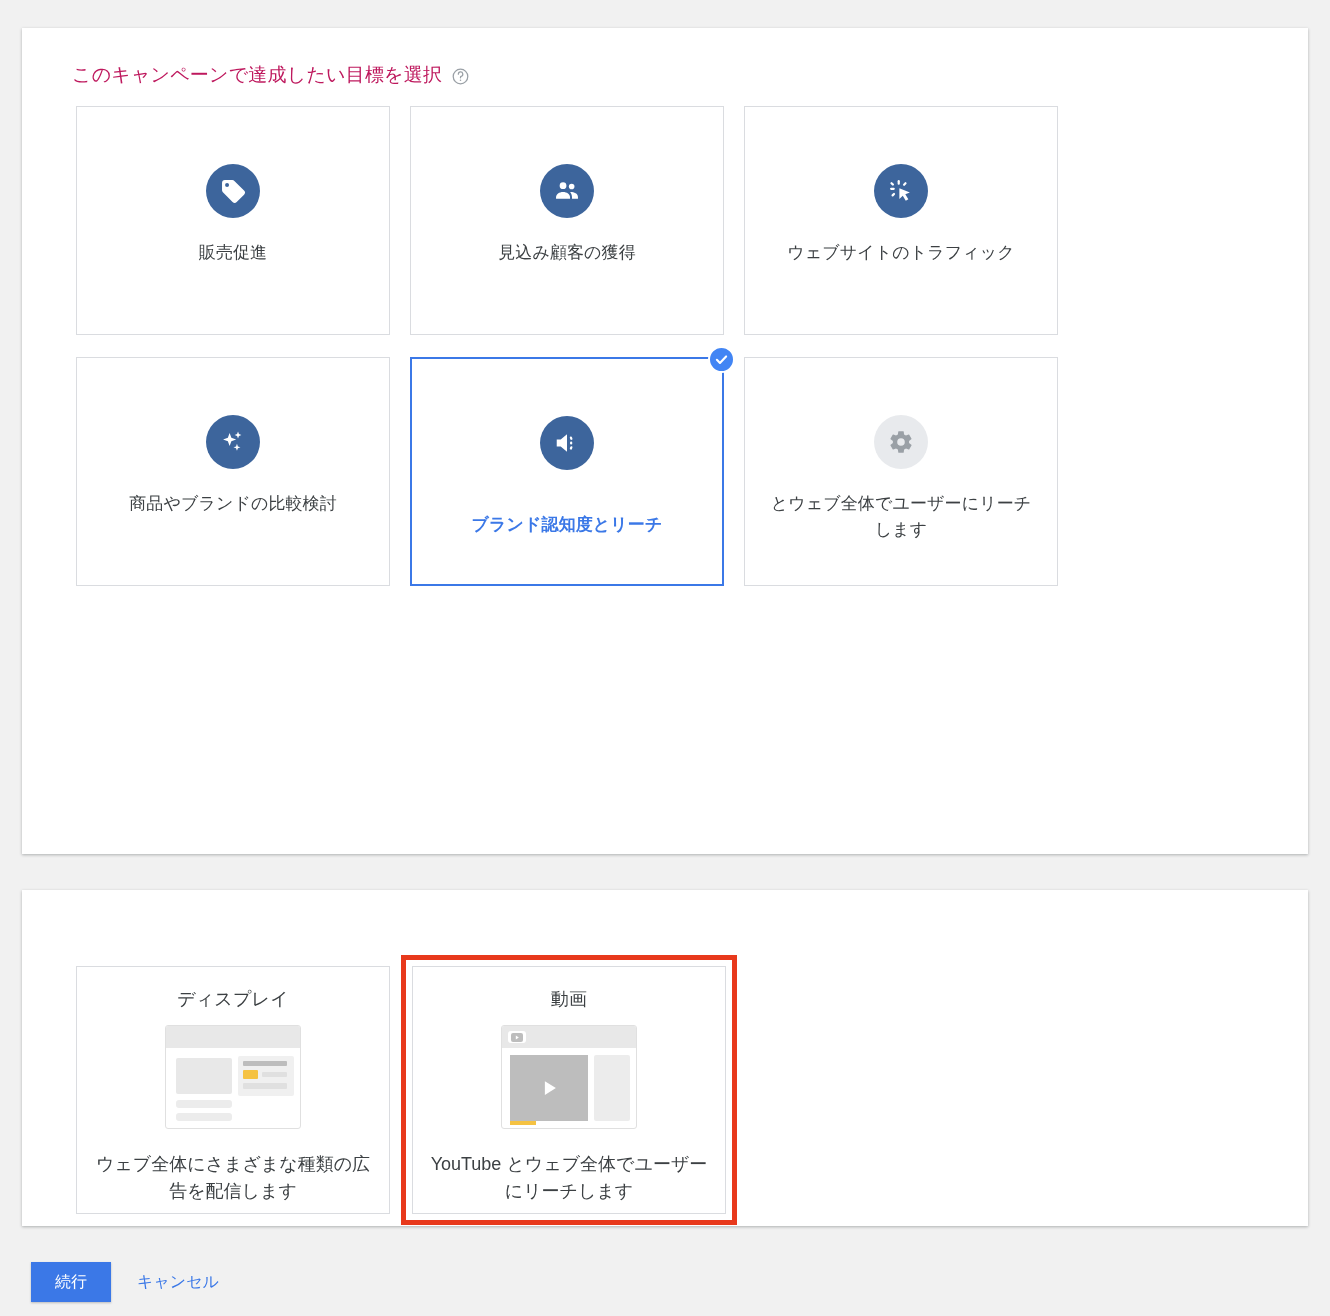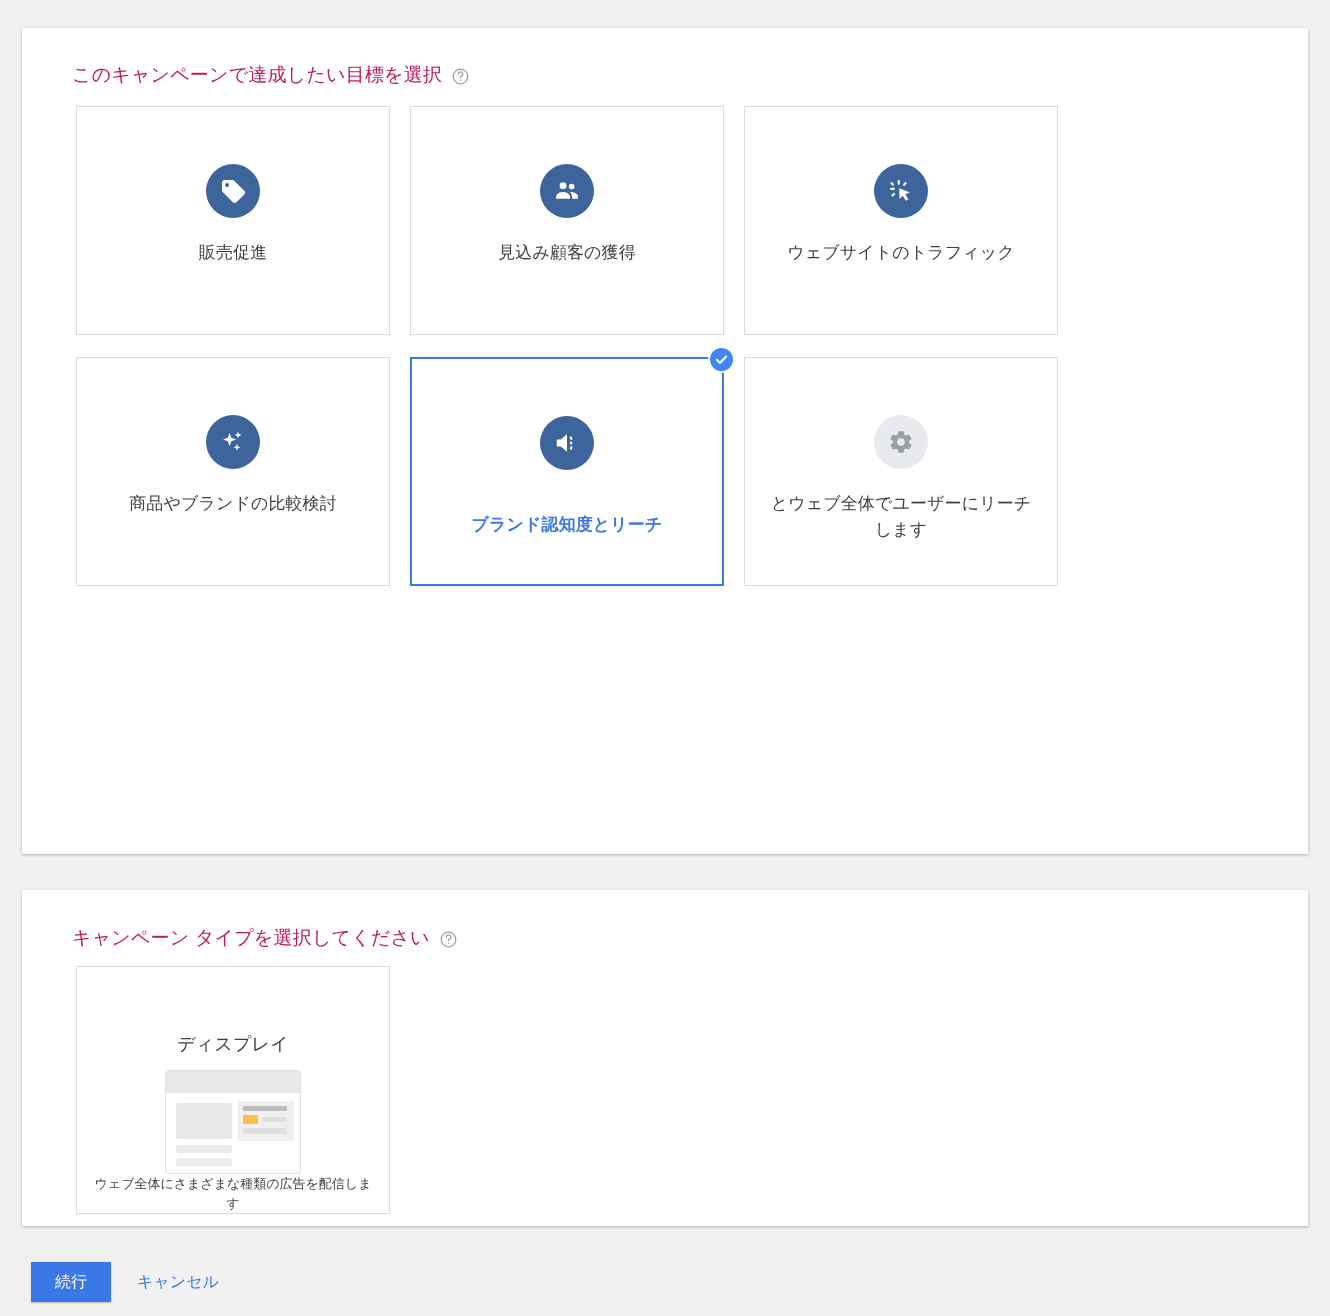--- a/index.html
+++ b/index.html
@@ -130,33 +130,32 @@
   }
   .type-card {
     position: relative;
     height: 248px;
     border: 1px solid #dadce0;
     background: #fff;
     display: flex;
     flex-direction: column;
     align-items: center;
     cursor: pointer;
-    justify-content: flex-end;
   }
   .type-title {
     margin-top: 20px;
     font-size: 18px;
     color: #3c4043;
     letter-spacing: .2px;
   }
   .type-desc {
-    margin-top: 0;
+    margin-top: 22px;
     padding: 0 14px;
     text-align: center;
-    font-size: 13px;
+    font-size: 18px;
     line-height: 1.5;
     color: #3c4043;
   }
   .mock { margin-top: 14px; }
 
   
   .mock-display {
     width: 136px; height: 104px;
     border: 1px solid #e0e0e0;
     border-radius: 3px;
@@ -311,30 +310,20 @@
         <div class="goal-label">とウェブ全体でユーザーにリーチします</div>
       </div>
 
       <div class="goal-card empty"></div>
 
     </div>
   </section>
 
   <section class="panel" id="panel-types">
 
-    <div class="panel-title">
-      <span>キャンペーン タイプを選択してください</span>
-      <span class="help-icon">
-        <svg viewBox="0 0 24 24" fill="none" stroke="currentColor" stroke-width="1.6">
-          <circle cx="12" cy="12" r="9.2"></circle>
-          <path d="M9.3 9.1a2.8 2.8 0 1 1 3.5 2.7c-.5.2-.8.7-.8 1.3v.6" stroke-linecap="round"></path>
-          <circle cx="12" cy="16.8" r="0.95" fill="currentColor" stroke="none"></circle>
-        </svg>
-      </span>
-    </div>
 
     <div class="type-grid">
 
       <div class="type-card-wrap">
         <div class="type-card">
           <div class="type-title">ディスプレイ</div>
           <div class="mock">
             <div class="mock-display">
               <div class="md-header"></div>
               <div class="md-left"></div>
@@ -344,20 +333,44 @@
               <div class="md-bar-1"></div>
               <div class="md-bar-2"></div>
               <div class="md-foot-1"></div>
               <div class="md-foot-2"></div>
             </div>
           </div>
           <div class="type-desc">ウェブ全体にさまざまな種類の広告を配信します</div>
         </div>
       </div>
 
+      <div class="type-card-wrap highlight">
+        <div class="type-card">
+          <div class="type-title">動画</div>
+          <div class="mock">
+            <div class="mock-video">
+              <div class="mv-header"></div>
+              <div class="mv-yt">
+                <svg width="12" height="9" viewBox="0 0 24 18" fill="#bdbdbd">
+                  <rect x="0" y="0" width="24" height="18" rx="4"></rect>
+                  <path d="M9.6 4.8l6 4.2-6 4.2z" fill="#ffffff"></path>
+                </svg>
+              </div>
+              <div class="mv-player">
+                <svg width="22" height="22" viewBox="0 0 24 24" fill="#ffffff">
+                  <path d="M7.5 4.5l12 7.5-12 7.5z"></path>
+                </svg>
+              </div>
+              <div class="mv-progress"></div>
+              <div class="mv-side"></div>
+            </div>
+          </div>
+          <div class="type-desc">YouTube とウェブ全体でユーザーにリーチします</div>
+        </div>
+      </div>
 
     </div>
   </section>
 
   <div class="actions">
     <button class="btn-primary">続行</button>
     <button class="btn-text">キャンセル</button>
   </div>
 
 </div>

